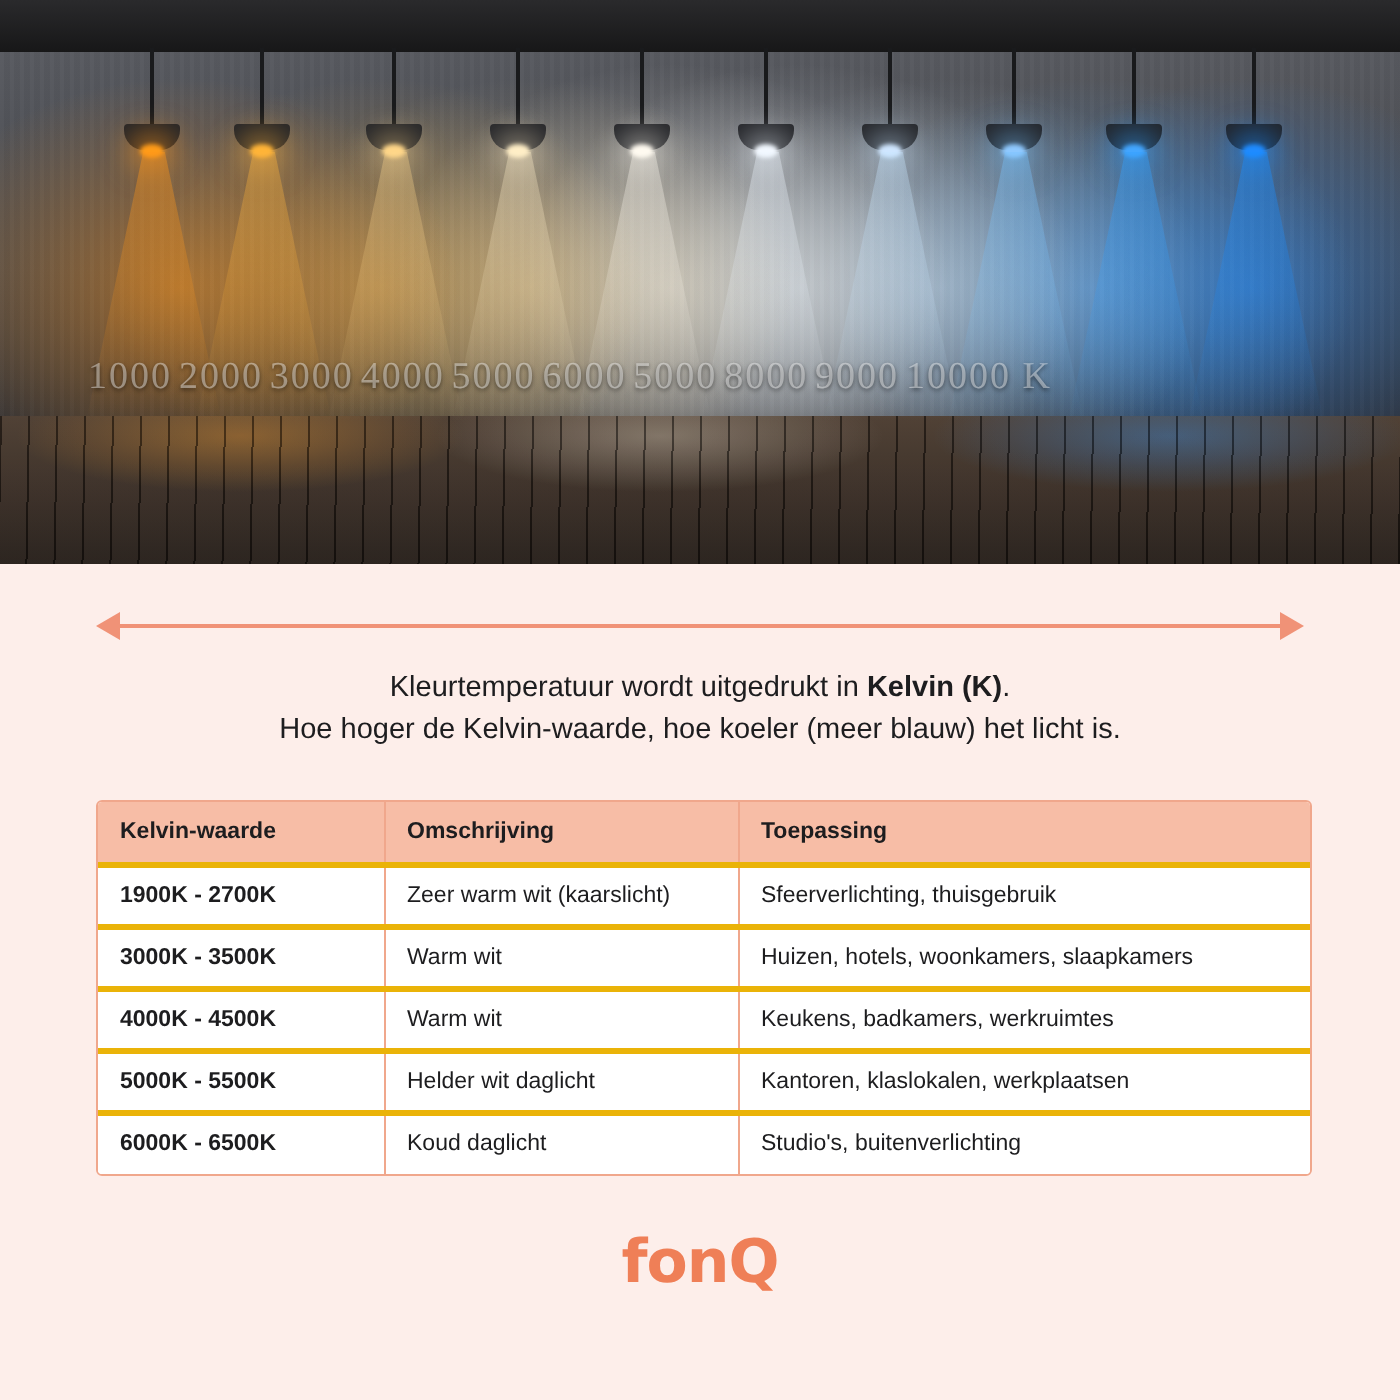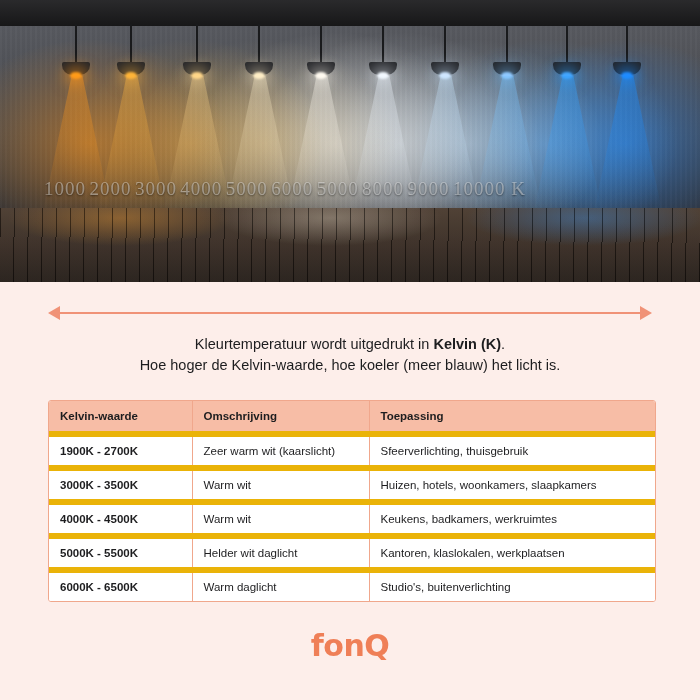--- a/index.html
+++ b/index.html
@@ -149,21 +149,21 @@
     background: #f7bda6;
     text-align: left;
     font-weight: bold;
     padding: 9px 11px;
     border-right: 1px solid #f0a78c;
     font-size: 11.5px;
   }
   thead th:last-child { border-right: none; }
   tbody td {
     padding: 8px 11px;
-    border-top: 6px solid #eab308;
+    border-top: 3px solid #eab308;
     border-right: 1px solid #f0a78c;
     background: #fff;
     height: 30px;
   }
   tbody td:last-child { border-right: none; }
   tbody td.range { font-weight: bold; width: 143px; }
   tbody td.desc { width: 177px; }
 
   
   .logo {
@@ -287,20 +287,20 @@
           <td class="desc">Warm wit</td>
           <td>Keukens, badkamers, werkruimtes</td>
         </tr>
         <tr>
           <td class="range">5000K - 5500K</td>
           <td class="desc">Helder wit daglicht</td>
           <td>Kantoren, klaslokalen, werkplaatsen</td>
         </tr>
         <tr>
           <td class="range">6000K - 6500K</td>
-          <td class="desc">Warm daglicht</td>
+          <td class="desc">Koud daglicht</td>
           <td>Studio's, buitenverlichting</td>
         </tr>
       </tbody>
   </table>
 </div>
 
 <div class="logo">fonQ</div>
 
 </body></html>

